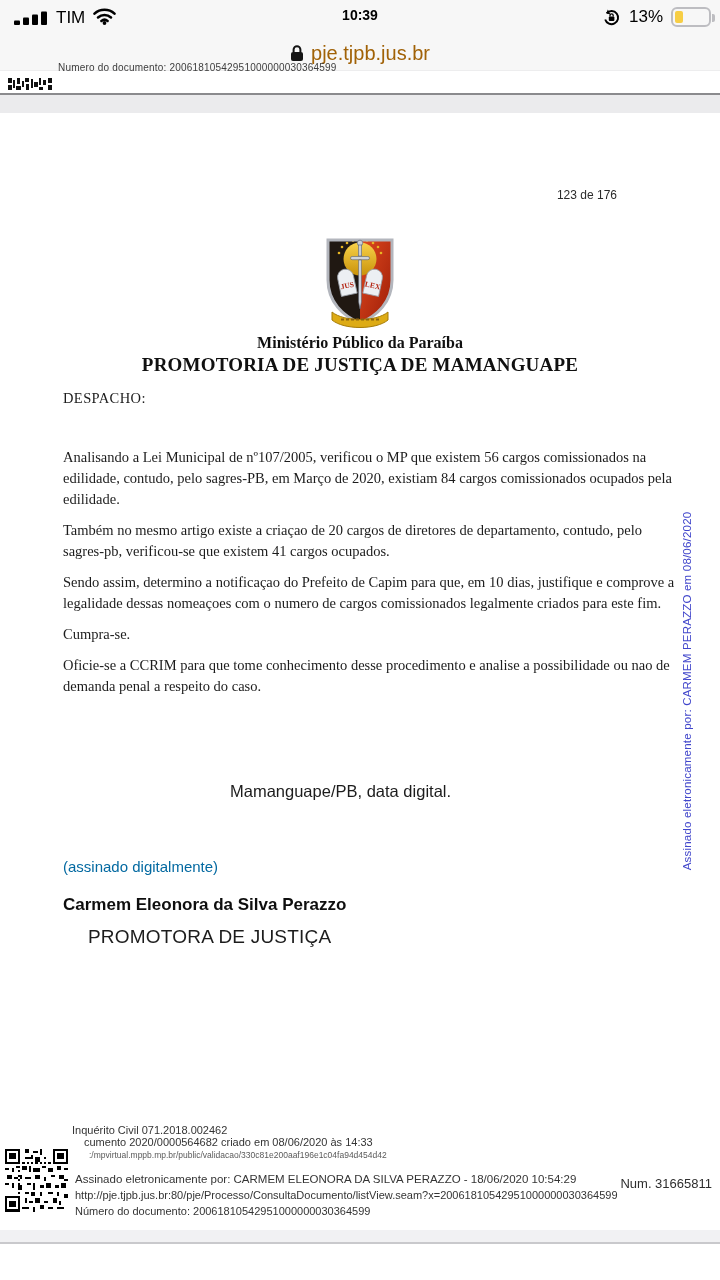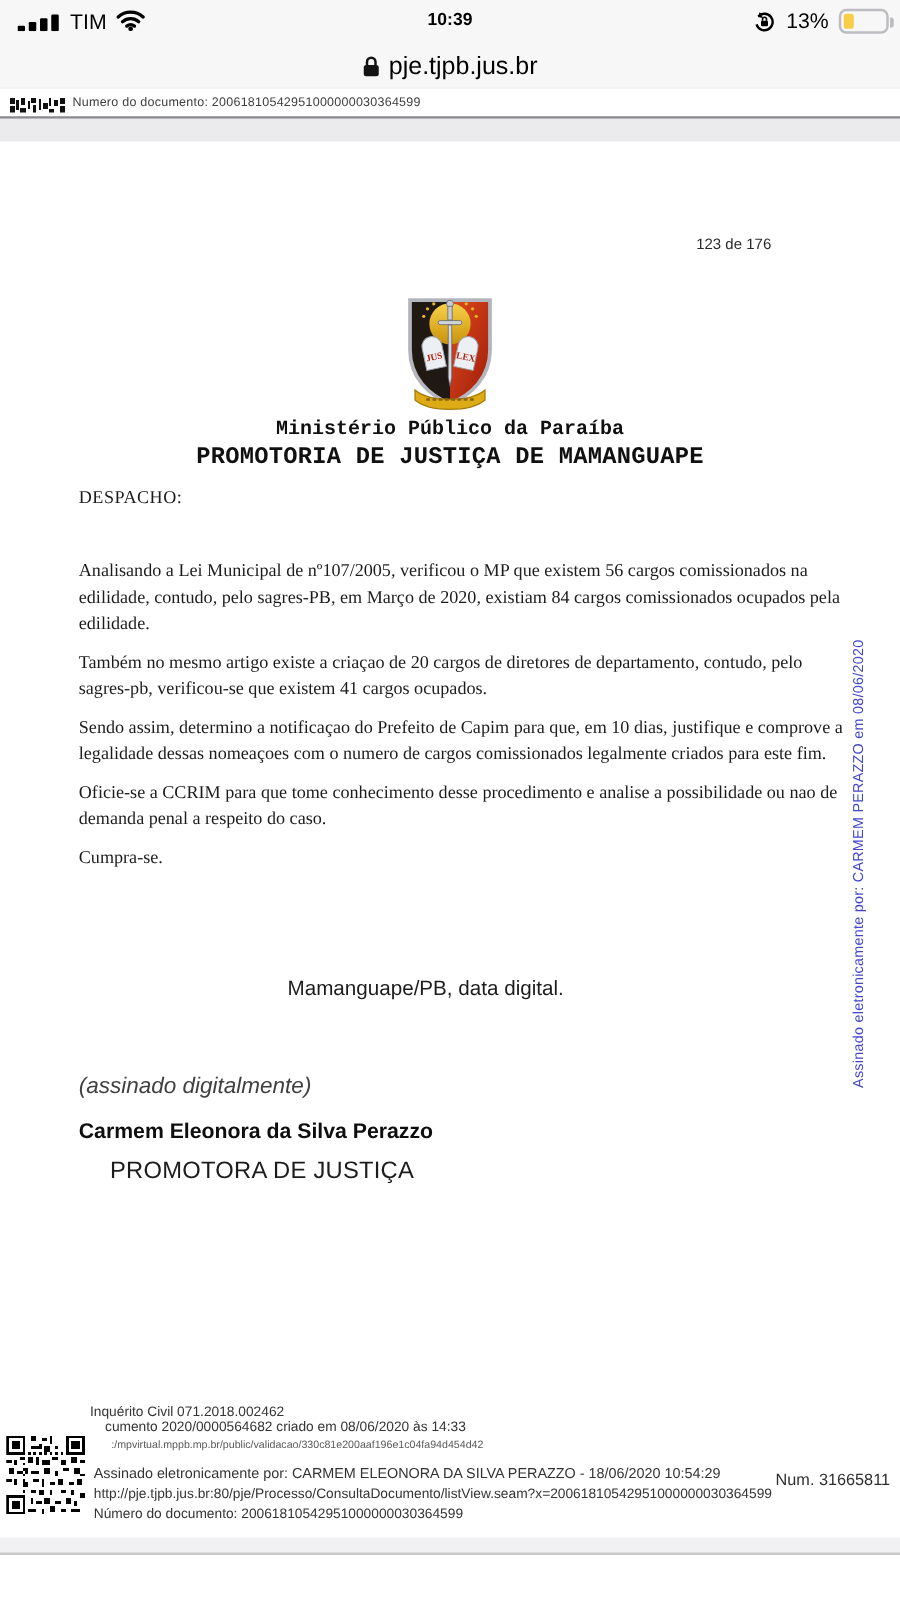--- a/index.html
+++ b/index.html
@@ -13,44 +13,44 @@
   .sb-time{position:absolute;top:7px;left:0;width:100%;text-align:center;font-size:14px;font-weight:bold;color:#000;}
   .sb-right{position:absolute;right:9px;top:7px;display:flex;align-items:center;gap:8px;text-align:right;}
   .pct{font-size:17px;color:#000;}
   .battery{position:relative;width:40px;height:20px;border:2px solid #bdbdc1;border-radius:6px;box-sizing:border-box;}
   .battery-fill{position:absolute;left:2px;top:2px;width:8px;height:12px;background:#f7ce45;border-radius:2px;}
   .battery-nub{position:absolute;right:-6px;top:5px;width:3px;height:8px;background:#bdbdc1;border-radius:0 2px 2px 0;}
 
   
   .urlbar{position:absolute;top:36px;left:0;width:720px;height:34px;background:#f7f7f7;
           display:flex;align-items:center;justify-content:center;gap:7px;border-bottom:1px solid #ededee;}
-  .url-text{font-size:20px;color:#000000;}
+  .url-text{font-size:20px;color:#a16207;}
 
   
   .sliver{position:absolute;top:71px;left:0;width:720px;height:22px;background:#fff;border-bottom:2px solid #8a8a8d;}
-  .sliver .tinytxt{position:absolute;left:58px;bottom:5px;font-size:10px;color:#3d3d3d;letter-spacing:.2px;white-space:nowrap;}
+  .sliver .tinytxt{position:absolute;left:58px;bottom:20px;font-size:10px;color:#3d3d3d;letter-spacing:.2px;white-space:nowrap;}
   .sliver svg{position:absolute;left:8px;bottom:3px;}
 
   .gap-top{position:absolute;top:95px;left:0;width:720px;height:18px;background:#ebebed;border-bottom:1px solid #d6d6d9;}
 
   
   .page{position:absolute;top:113px;left:0;width:720px;height:1117px;background:#fff;}
   .page-indicator{position:absolute;top:75px;right:103px;font-size:12px;color:#2b2b2b;}
   .crest{position:absolute;top:117px;left:50%;transform:translateX(-50%);}
-  .org{position:absolute;top:221px;left:0;width:100%;text-align:center;font-family:Liberation Mono, monospace;color:#101010;}
+  .org{position:absolute;top:221px;left:0;width:100%;text-align:center;font-family:Liberation Serif, serif;color:#101010;}
   .org1{font-size:16px;font-weight:bold;}
   .org2{font-size:19px;font-weight:bold;margin-top:2px;letter-spacing:.2px;}
 
   .body-text{position:absolute;top:275px;left:63px;width:614px;font-family:"Liberation Serif",serif;
              font-size:14.5px;line-height:21px;color:#1c1c1c;}
   .body-text p{margin:0 0 10px 0;}
   .body-text p.heading{margin-bottom:38px;letter-spacing:.4px;}
 
   .place{position:absolute;top:669px;left:230px;font-size:16.5px;color:#1c1c1c;}
-  .signed-note{position:absolute;top:745px;left:63px;font-size:18px;color:#404040;font-style:italic;}
+  .signed-note{position:absolute;top:745px;left:63px;font-size:15px;color:#0369a1;}
   .signer{position:absolute;top:782px;left:63px;font-size:17px;font-weight:bold;color:#0e0e0e;}
   .signer-title{position:absolute;top:813px;left:88px;font-size:19px;color:#1c1c1c;letter-spacing:.2px;}
 
   .f-line{position:absolute;font-size:11px;color:#343434;white-space:nowrap;}
   .f-inq{top:1011px;left:72px;}
   .f-doc{top:1023px;left:84px;}
   .f-val{top:1037px;left:89px;font-size:8.5px;color:#5a5a5a;}
   .f-ass{top:1060px;left:75px;font-size:11.5px;}
   .f-url{top:1076px;left:75px;font-size:11px;}
   .f-num{top:1092px;left:75px;font-size:11px;}
@@ -189,22 +189,22 @@
     <div class="org">
       <div class="org1">Ministério Público da Paraíba</div>
       <div class="org2">PROMOTORIA DE JUSTIÇA DE MAMANGUAPE</div>
     </div>
 
     <div class="body-text">
       <p class="heading">DESPACHO:</p>
       <p>Analisando a Lei Municipal de nº107/2005, verificou o MP que existem 56 cargos comissionados na edilidade, contudo, pelo sagres-PB, em Março de 2020, existiam 84 cargos comissionados ocupados pela edilidade.</p>
       <p>Também no mesmo artigo existe a criaçao de 20 cargos de diretores de departamento, contudo, pelo sagres-pb, verificou-se que existem 41 cargos ocupados.</p>
       <p>Sendo assim, determino a notificaçao do Prefeito de Capim para que, em 10 dias, justifique e comprove a legalidade dessas nomeaçoes com o numero de cargos comissionados legalmente criados para este fim.</p>
+      <p>Cumpra-se.</p>
       <p>Oficie-se a CCRIM para que tome conhecimento desse procedimento e analise a possibilidade ou nao de demanda penal a respeito do caso.</p>
-      <p>Cumpra-se.</p>
     </div>
 
     <div class="place">Mamanguape/PB, data digital.</div>
     <div class="signed-note">(assinado digitalmente)</div>
     <div class="signer">Carmem Eleonora da Silva Perazzo</div>
     <div class="signer-title">PROMOTORA DE JUSTIÇA</div>
 
     <div class="f-line f-inq">Inquérito Civil 071.2018.002462</div>
     <div class="f-line f-doc">cumento 2020/0000564682 criado em 08/06/2020 às 14:33</div>
     <div class="f-line f-val">:/mpvirtual.mppb.mp.br/public/validacao/330c81e200aaf196e1c04fa94d454d42</div>

